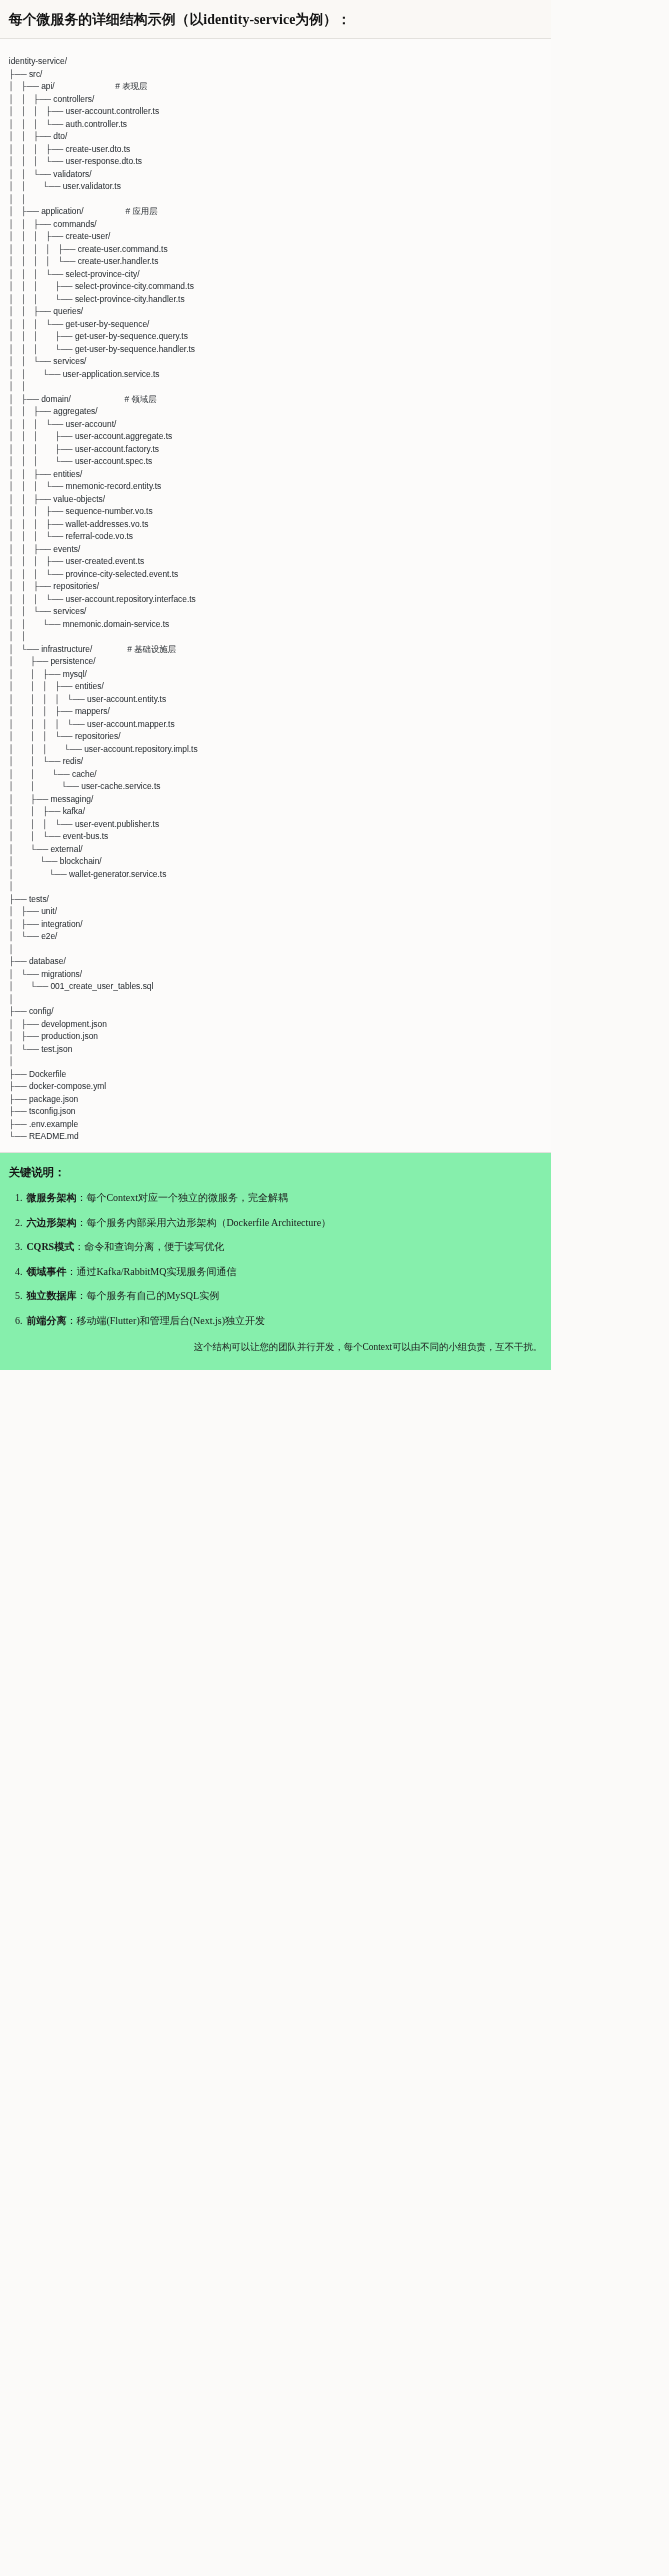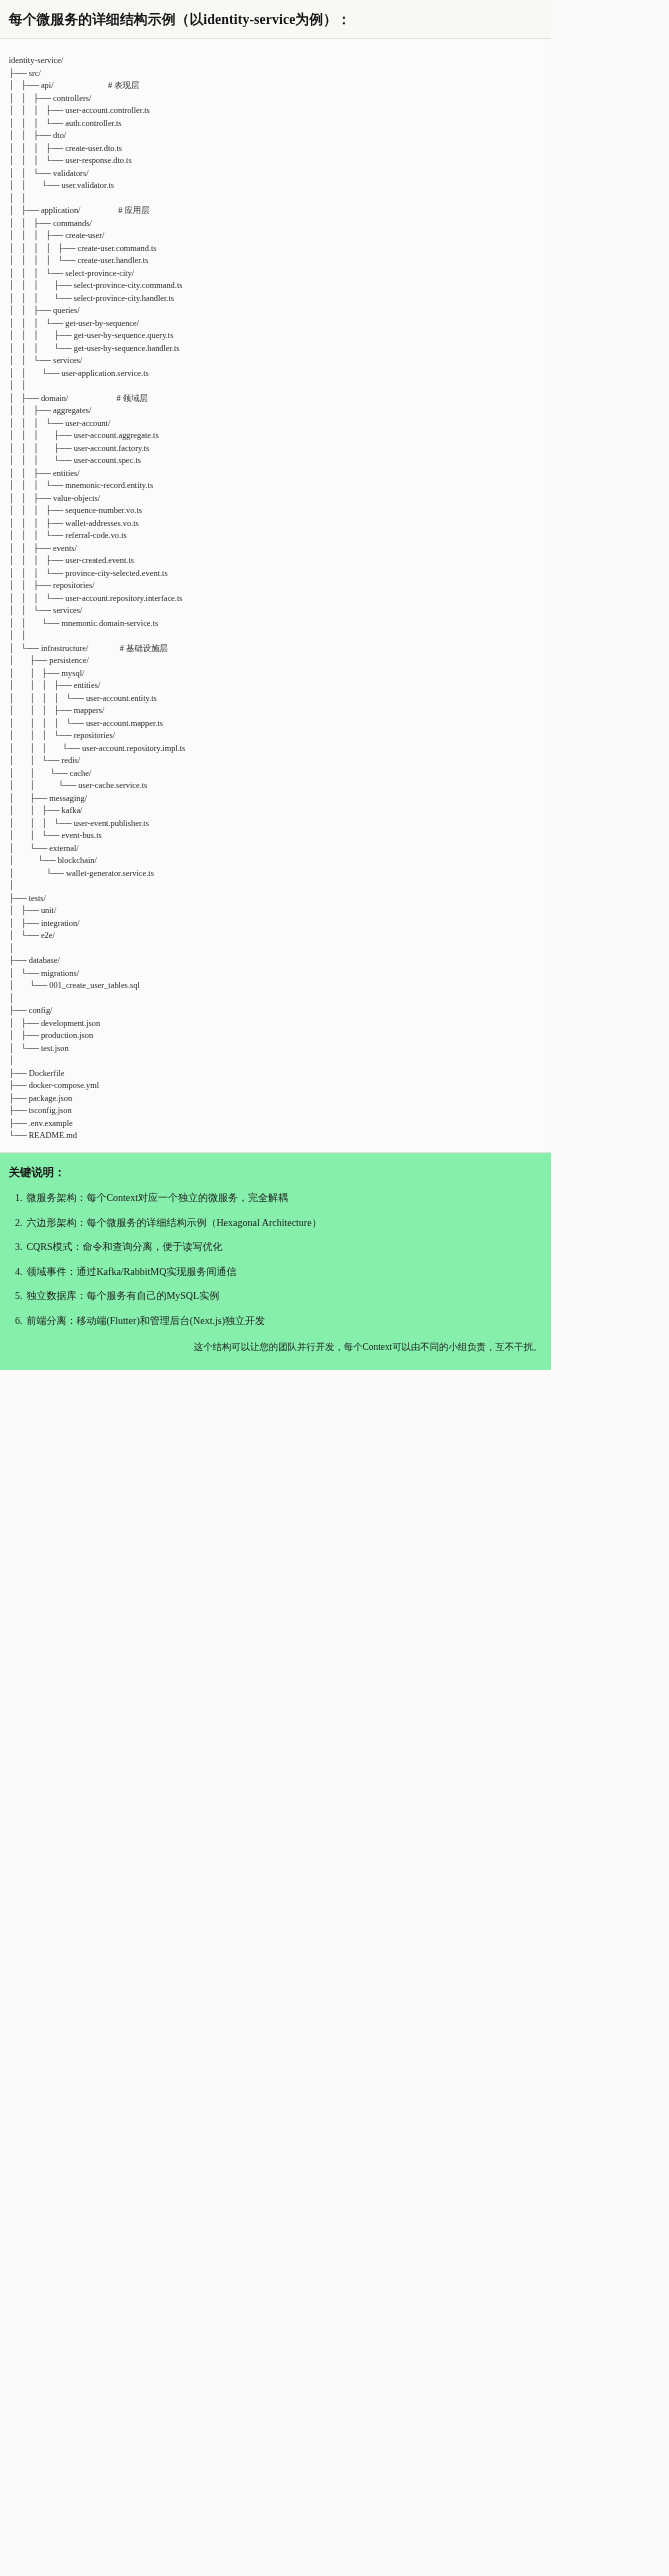--- a/index.html
+++ b/index.html
@@ -28,21 +28,21 @@
   }
 
   
   .codeblock{
     padding:16.3px 8.8px 8.8px 8.8px;
     background:#fcfbfa;
     border-bottom:0.6px solid #e3e1dd;
   }
   pre.tree{
     margin:0;
-    font-family:Liberation Serif, serif;
+    font-family:Liberation Sans, sans-serif;
     font-size:8.4px;
     line-height:12.5px;
     color:#24292e;
     white-space:pre;
     letter-spacing:0px;
     tab-size:2;
   }
 
   
   .notes{
@@ -60,21 +60,21 @@
     margin:0 0 11.3px 0;
     padding:0 0 0 16.3px;
     list-style:decimal;
     font-size:10px;
     line-height:1.45;
   }
   ol.keylist li{
     margin:0 0 10px 0;
     padding-left:1.3px;
   }
-  ol.keylist li .k{font-weight:normal;}
+  ol.keylist li .k{font-weight:bold;}
   .closing{
     margin:0;
     font-size:9.4px;
     line-height:1.5;
     color:#1b1b1b;
     text-align:right;
   }
 </style>
 </head>
 <body>
@@ -172,21 +172,21 @@
 ├── package.json
 ├── tsconfig.json
 ├── .env.example
 └── README.md</pre>
   </div>
 
   <div class="notes">
     <h2>关键说明：</h2>
     <ol class="keylist">
       <li><span class="k">微服务架构</span><span>：每个Context对应一个独立的微服务，完全解耦</span></li>
-      <li><span class="k">六边形架构</span><span>：每个微服务的详细结构示例（Hexagonal Architecture）</span></li>
+      <li><span class="k">六边形架构</span><span>：每个服务内部采用六边形架构（Dockerfile Architecture）</span></li>
       <li><span class="k">CQRS模式</span><span>：命令和查询分离，便于读写优化</span></li>
       <li><span class="k">领域事件</span><span>：通过Kafka/RabbitMQ实现服务间通信</span></li>
       <li><span class="k">独立数据库</span><span>：每个服务有自己的MySQL实例</span></li>
       <li><span class="k">前端分离</span><span>：移动端(Flutter)和管理后台(Next.js)独立开发</span></li>
     </ol>
     <p class="closing">这个结构可以让您的团队并行开发，每个Context可以由不同的小组负责，互不干扰。</p>
   </div>
 
 </div>
 

